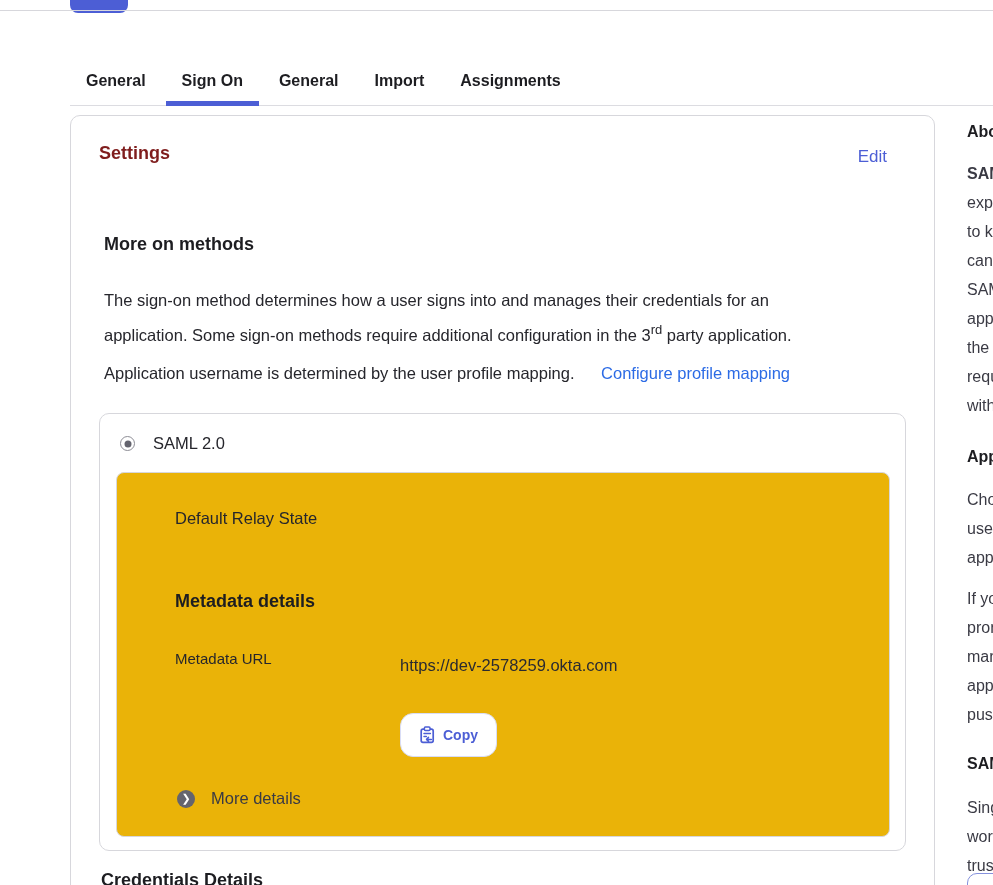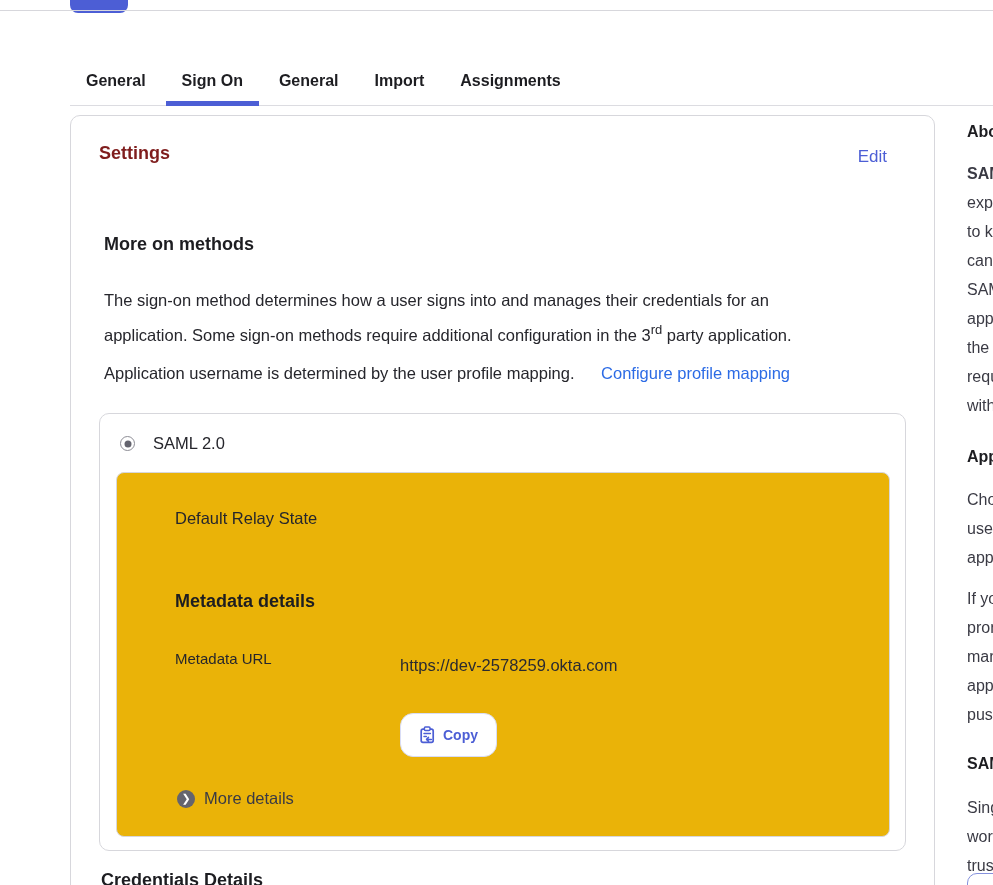--- a/index.html
+++ b/index.html
@@ -52,21 +52,21 @@
 
   #copy-button { position:absolute; left:283px; top:240px; width:97px; height:44px;
     border:1px solid #d9ddf6; border-radius:13px; background:#fff; display:flex;
     align-items:center; justify-content:center; gap:7px; cursor:pointer;
     font-size:14px; font-weight:700; color:#4c5ed5; font-family:inherit; }
 
   #more-details-row { position:absolute; left:60px; top:316px; display:flex; align-items:center; gap:9px; cursor:pointer; }
   #more-details-icon { width:18px; height:18px; border-radius:50%; background:#64646e;
     color:#fff; display:flex; align-items:center; justify-content:center;
     font-size:11px; font-weight:700; line-height:1; }
-  #more-details-label { font-size:16.5px; color:#3a3a44; }
+  #more-details-label { font-size:16.5px; color:#3a3a44;margin-left:7px; }
 
   #credentials-heading { position:absolute; left:30px; top:754px; font-size:18px; font-weight:700; }
 
   
   #sidebar { position:absolute; left:967px; top:123px; width:330px; }
   .sb-h { position:absolute; font-size:16px; font-weight:700; color:#1d1d21; }
   .sb-p { position:absolute; font-size:16px; color:#3a3a44; line-height:29px; white-space:nowrap; }
   #sb-setup-button { position:absolute; top:750px; left:0; width:218px; height:42px;
     border:1.5px solid #8591dd; border-radius:10px; background:#fff; color:#4c5ed5;
     font-size:15px; font-weight:700; font-family:inherit; cursor:pointer; }

